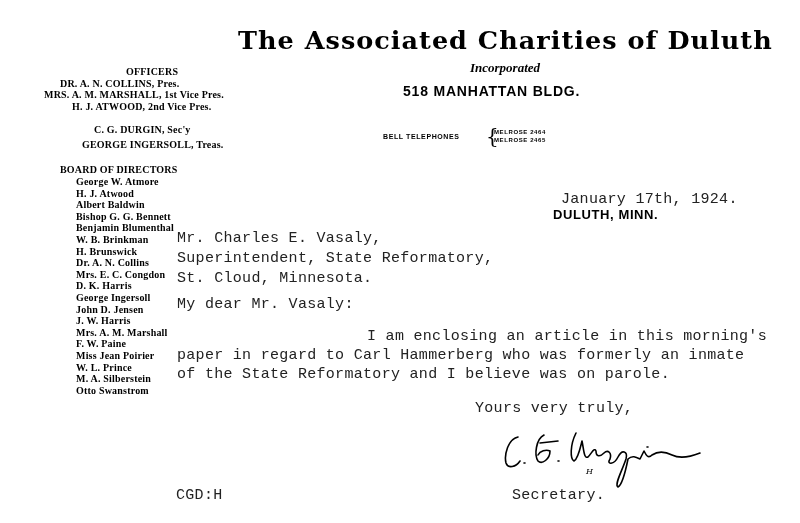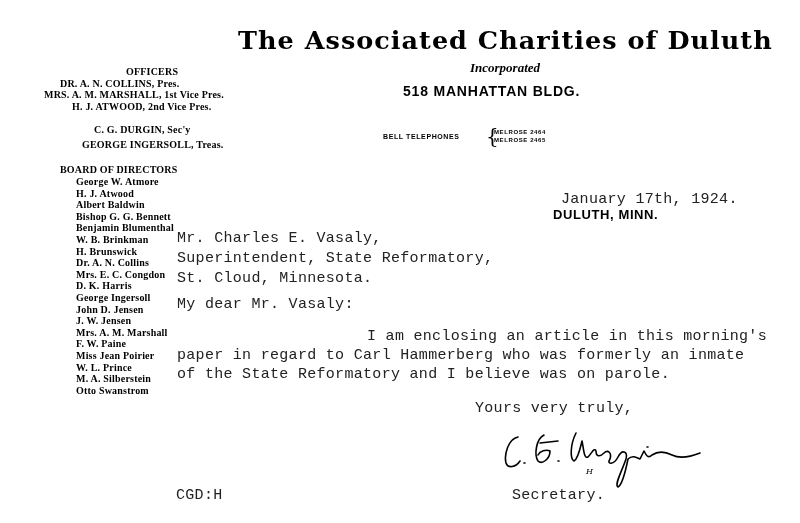--- a/index.html
+++ b/index.html
@@ -49,21 +49,21 @@
   <div>Albert Baldwin</div>
   <div>Bishop G. G. Bennett</div>
   <div>Benjamin Blumenthal</div>
   <div>W. B. Brinkman</div>
   <div>H. Brunswick</div>
   <div>Dr. A. N. Collins</div>
   <div>Mrs. E. C. Congdon</div>
   <div>D. K. Harris</div>
   <div>George Ingersoll</div>
   <div>John D. Jensen</div>
-  <div>J. W. Jensen</div>
+  <div>J. W. Harris</div>
   <div>Mrs. A. M. Marshall</div>
   <div>F. W. Paine</div>
   <div>Miss Jean Poirier</div>
   <div>W. L. Prince</div>
   <div>M. A. Silberstein</div>
   <div>Otto Swanstrom</div>
 </div>
 
 <div class="abs sans-bold" style="left:553px; top:175px; font-size:13px; letter-spacing:0.6px;margin-top:32px;">DULUTH, MINN.</div>
 <div class="abs mono typed" style="left:561px; top:191px;">January 17th, 1924.</div>

